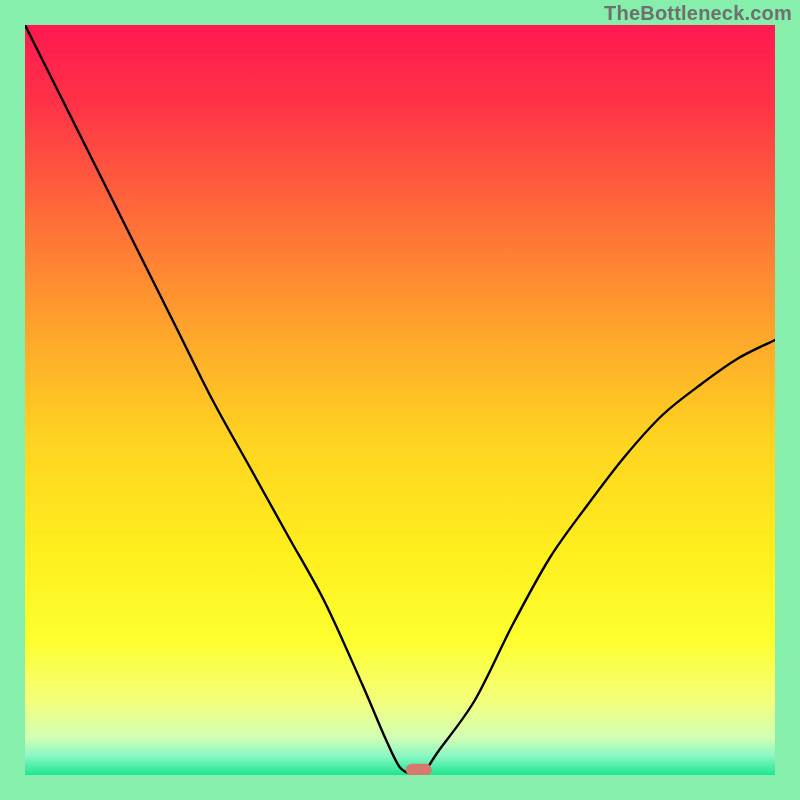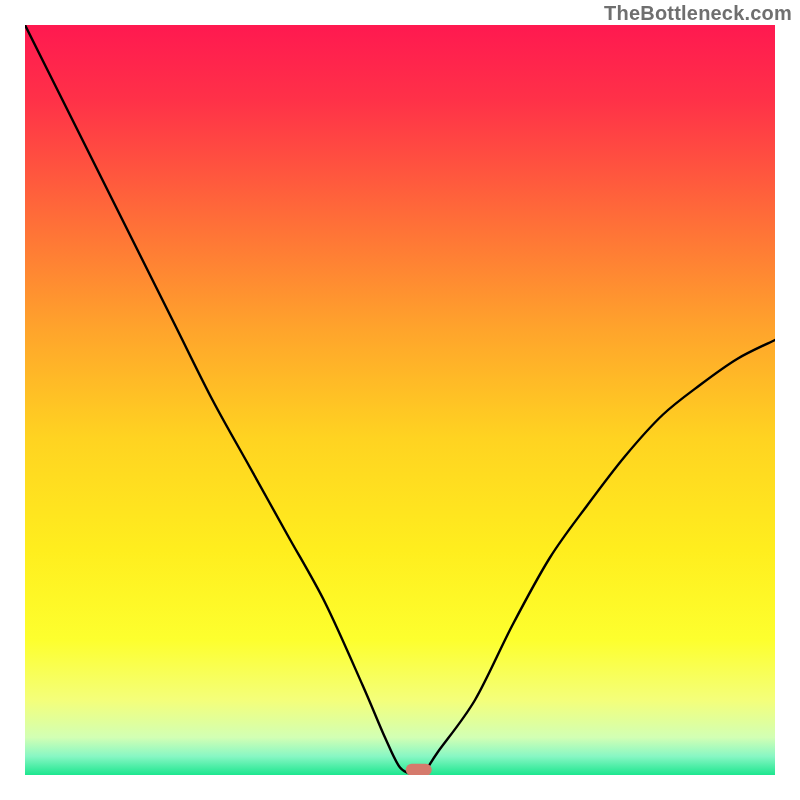--- a/index.html
+++ b/index.html
@@ -7,21 +7,21 @@
     padding: 0;
     width: 800px;
     height: 800px;
     background: #000;
     overflow: hidden;
   }
   .frame {
     position: relative;
     width: 800px;
     height: 800px;
-    background: #ffffff;
+    background: #86efac;
   }
   .plot {
     position: absolute;
     left: 25px;
     top: 25px;
     width: 750px;
     height: 750px;
   }
   .watermark {
     position: absolute;

